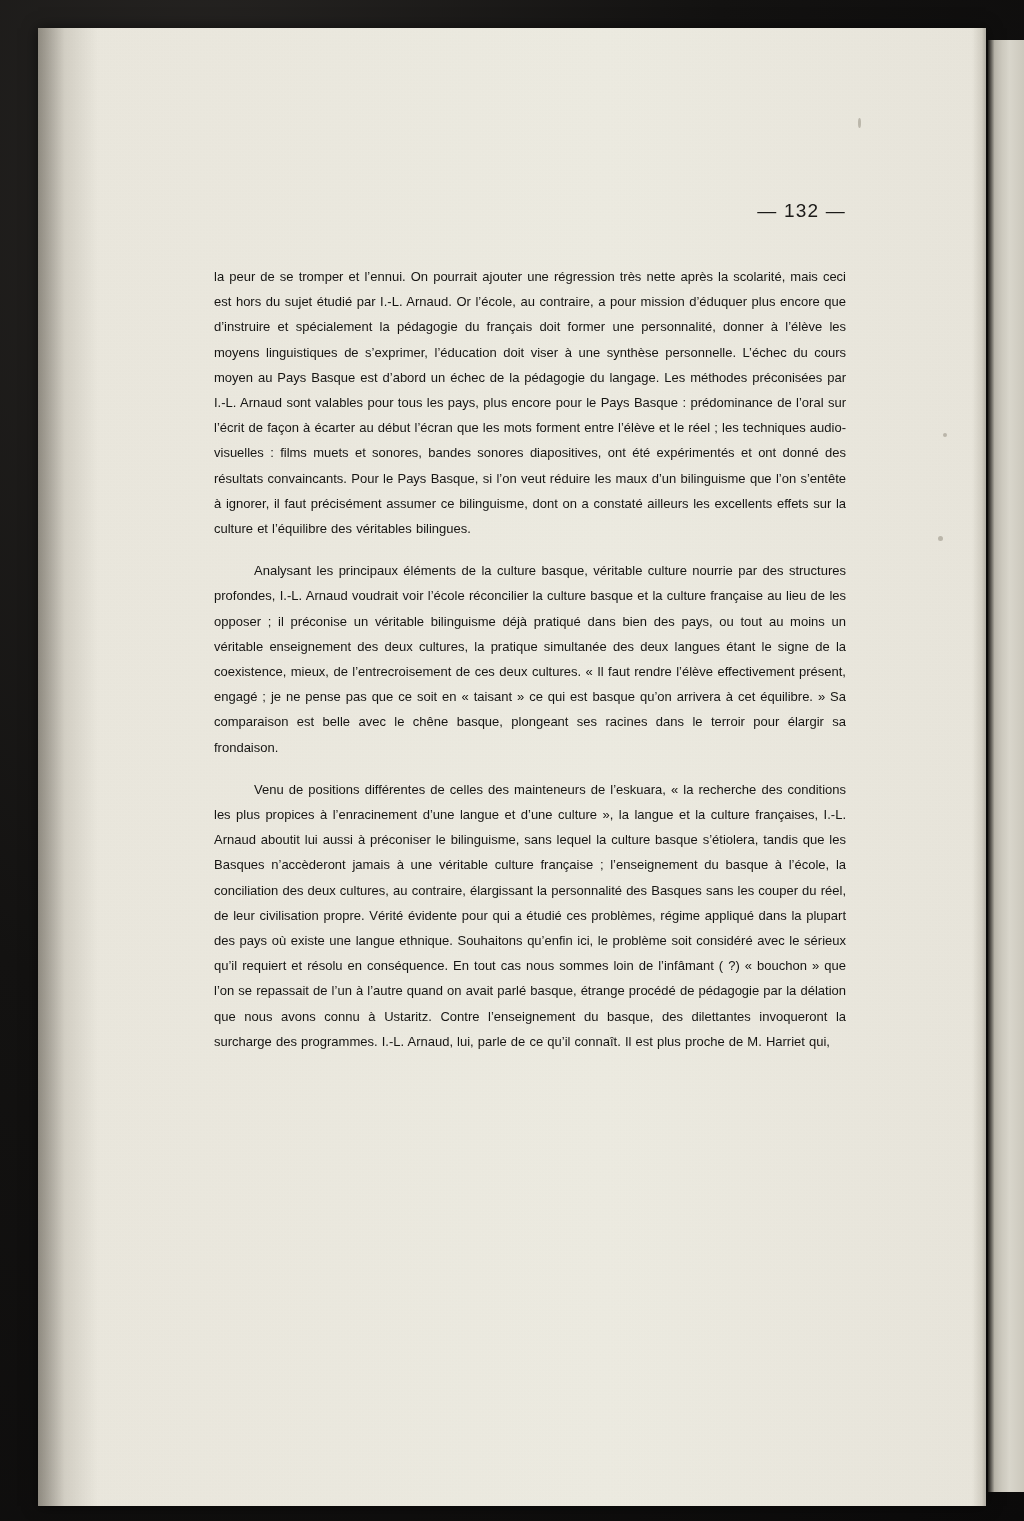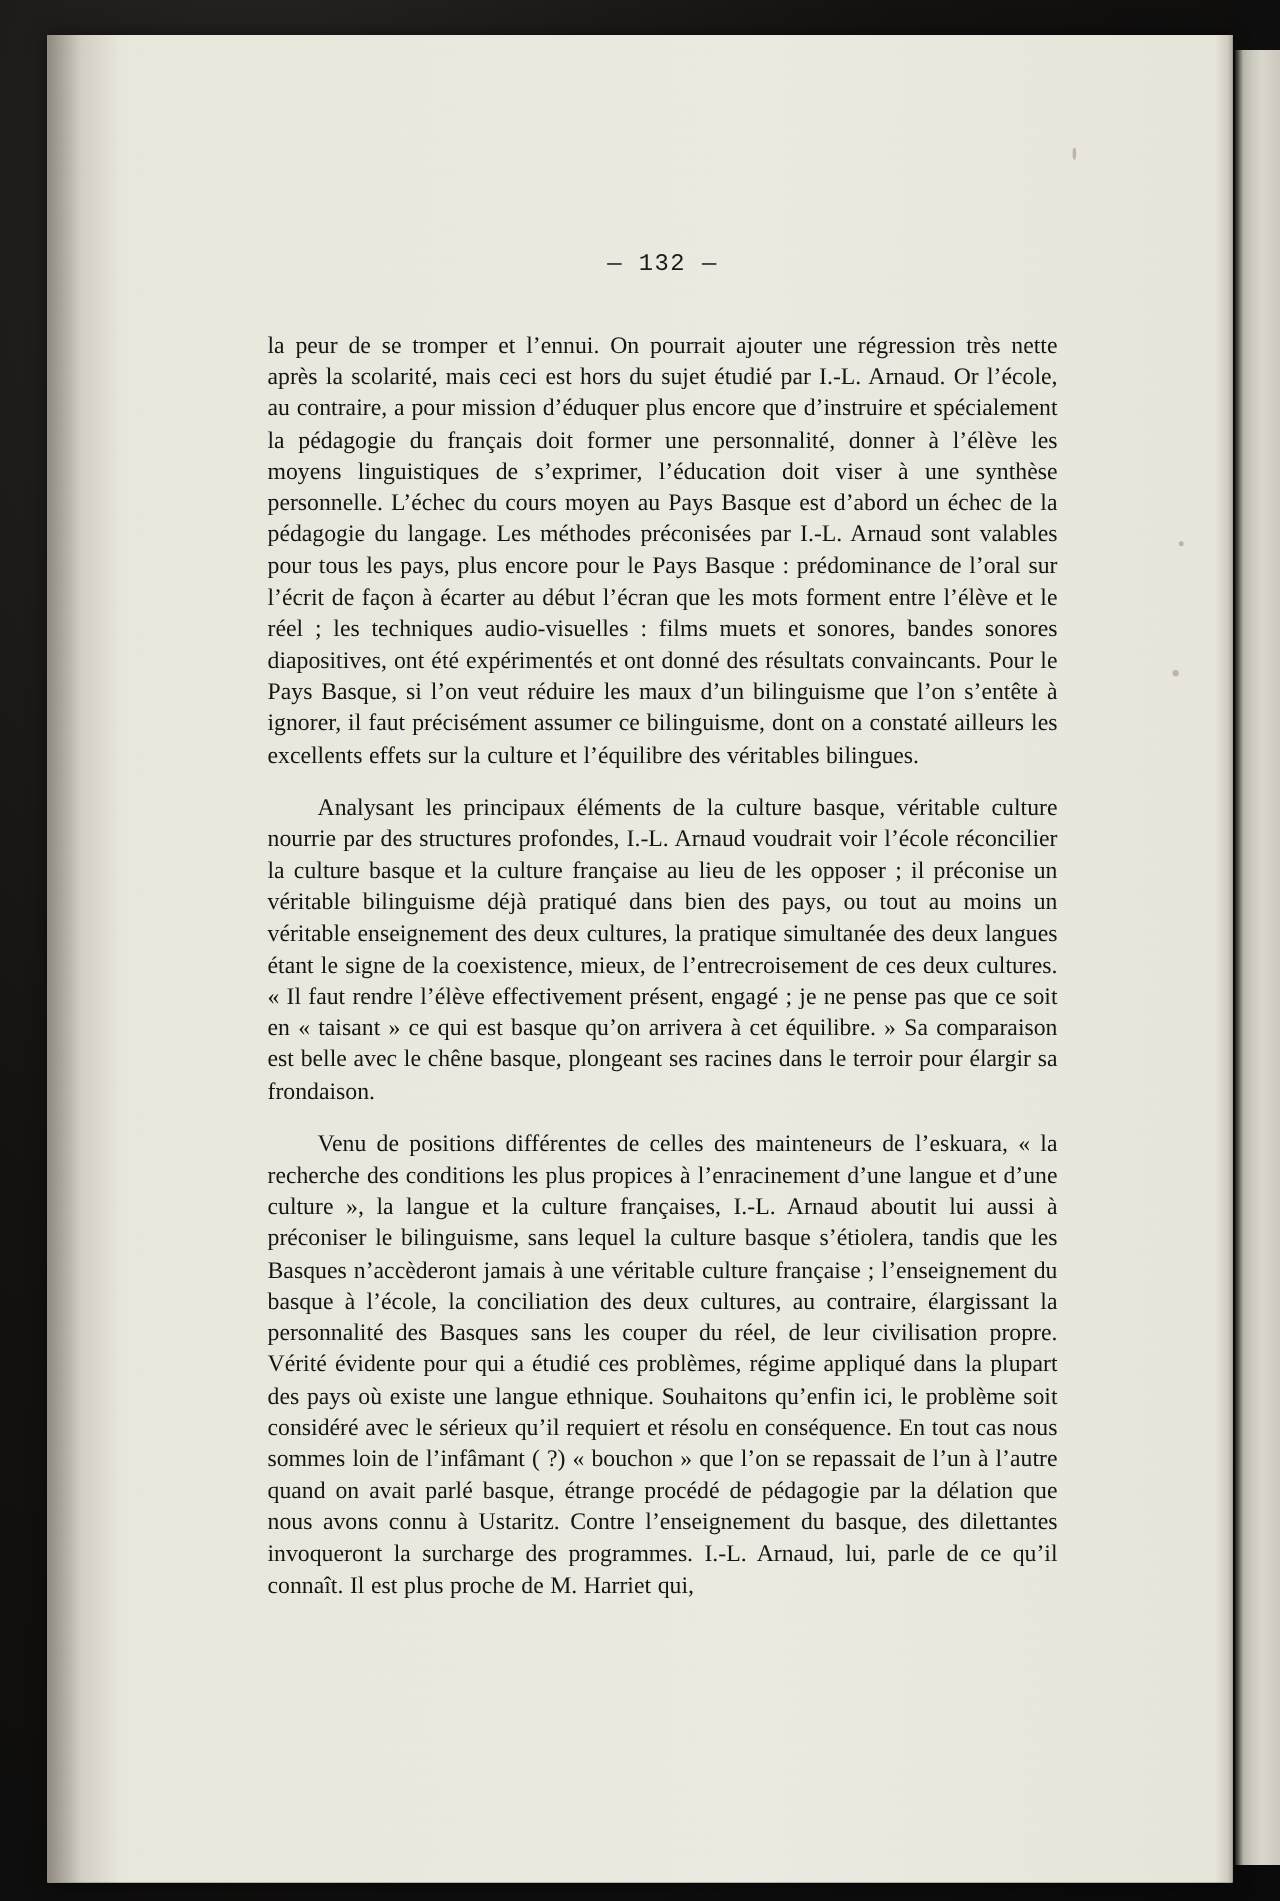--- a/index.html
+++ b/index.html
@@ -83,36 +83,36 @@
   }
 
   
   .text-col {
     position: absolute;
     left: 176px;
     top: 172px;
     width: 632px;
   }
   .folio {
-    text-align: center;
+    text-align: right;
     font-size: 19px;
     letter-spacing: 1.2px;
     color: #1b1a18;
     margin: 0 0 42px 0;
-    font-family: Liberation Mono, monospace;
+    font-family: Liberation Sans, sans-serif;
   }
   p.body {
     margin: 0 0 17px 0;
-    font-size: 19px;
+    font-size: 13px;
     line-height: 25.2px;
     color: #161513;
     text-align: justify;
     text-align-last: left;
     word-spacing: 0.5px;
-    font-family: Liberation Serif, serif;
+    font-family: Liberation Sans, sans-serif;
   }
   p.body.indent { text-indent: 40px; }
 
   
   .speck {
     position: absolute;
     background: #8d8779;
     opacity: .5;
     border-radius: 50%;
     pointer-events: none;

